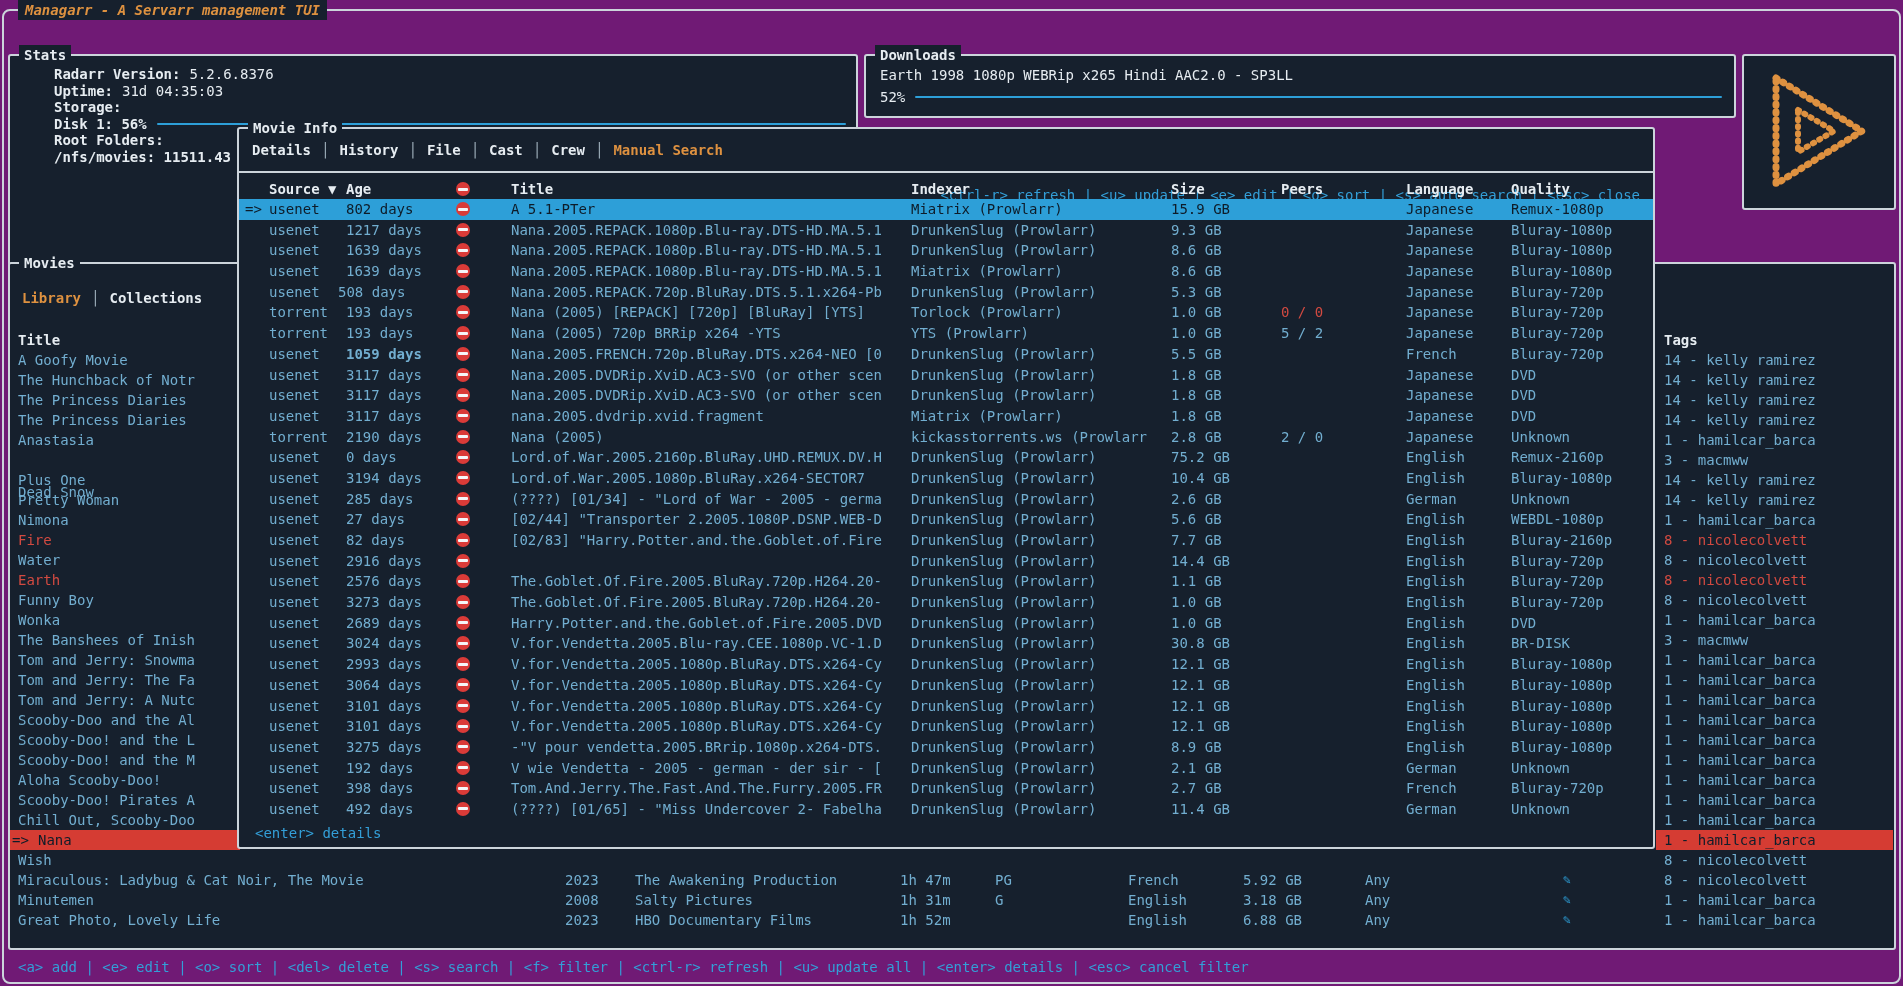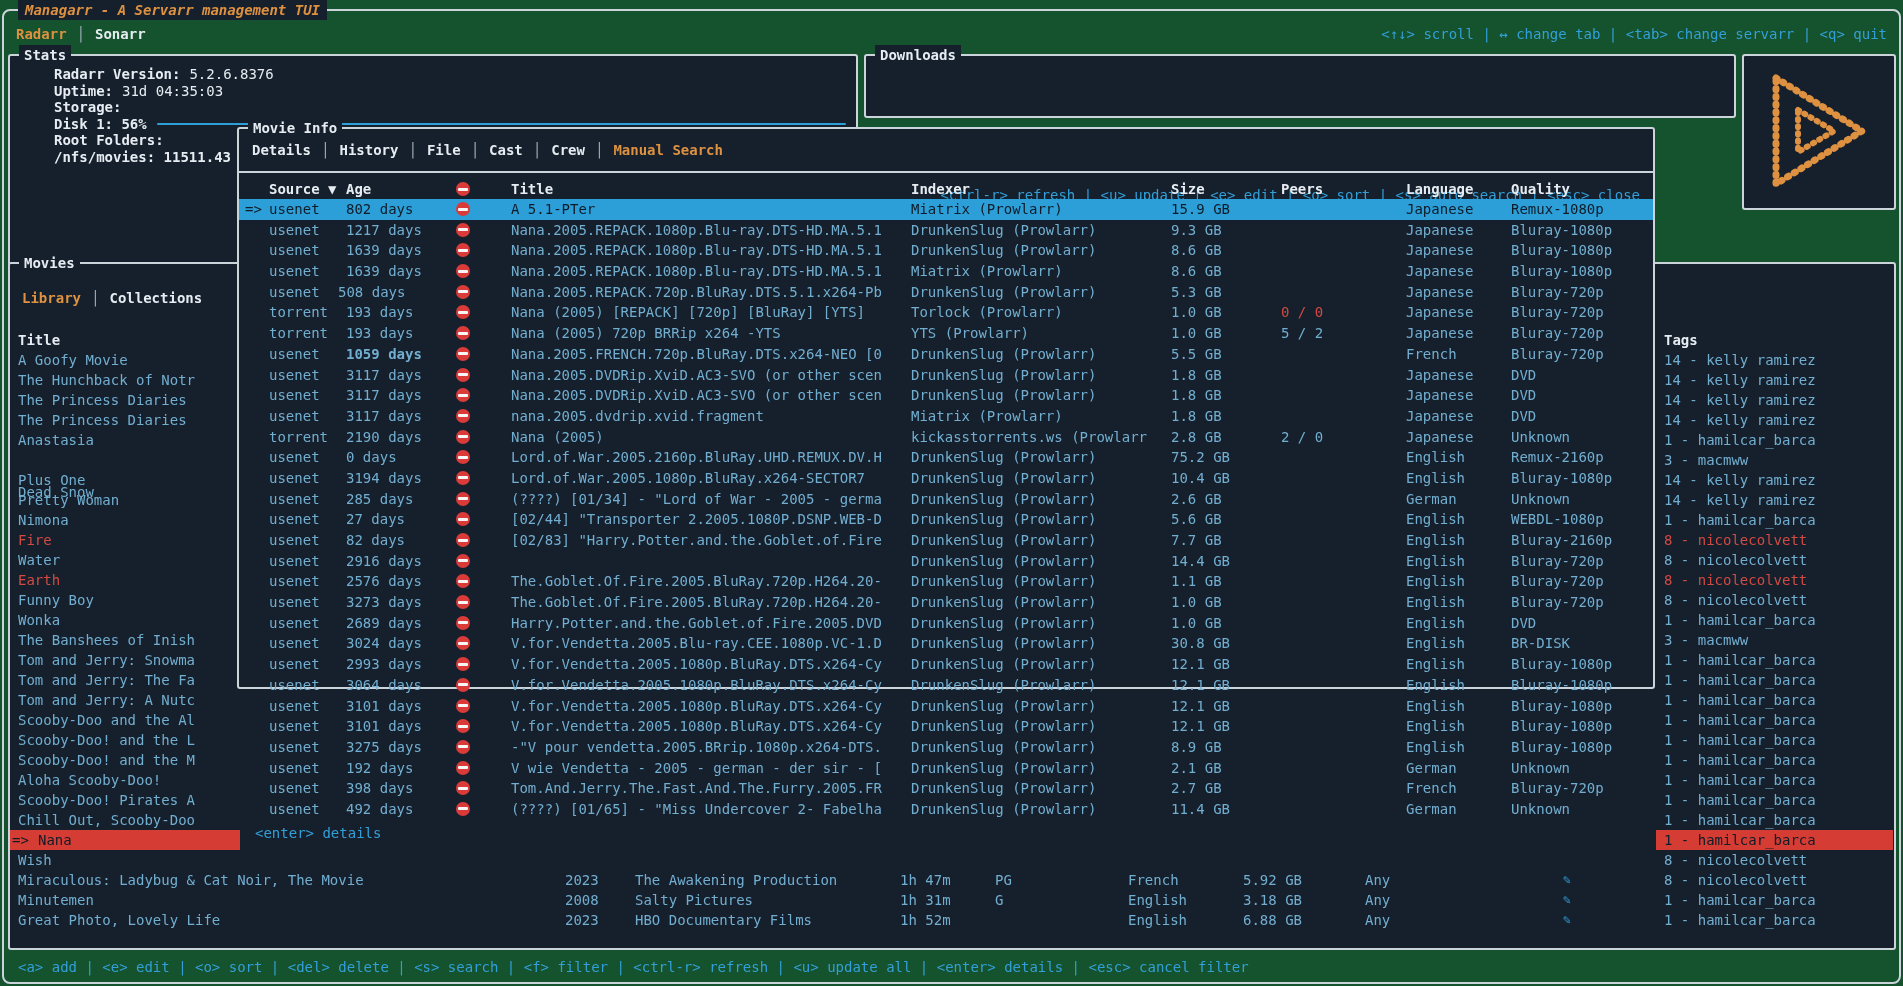--- a/index.html
+++ b/index.html
@@ -1,18 +1,18 @@
 <!DOCTYPE html>
 <html><head>
 <meta charset="utf-8">
 <style>
   * { margin:0; padding:0; box-sizing:border-box; }
   html,body { background:#0c131c; }
   body { font-family:"DejaVu Sans Mono","Liberation Mono",monospace; font-size:14px; }
-  .screen { position:relative; width:1903px; height:986px; background:#14532d; color:#e6ecf1; overflow:hidden; }
+  .screen { position:relative; width:1903px; height:986px; background:#701a75; color:#e6ecf1; overflow:hidden; }
 
   .frame { position:absolute; left:2px; top:9px; right:2px; bottom:2px; border:2px solid #ccd4db; border-radius:8px; }
   .frame-title { position:absolute; left:18px; top:0; height:20px; line-height:20px; background:#16202d;
                  padding:0 7px; color:#de9140; font-weight:bold; font-style:italic; z-index:2; white-space:nowrap; }
 
   .topbar { position:absolute; left:16px; right:16px; top:23px; height:22px; line-height:22px;
             display:flex; justify-content:space-between; white-space:nowrap; }
 
   .box { position:absolute; border:2px solid #ccd4db; border-radius:3px; background:#16202d; }
   .box-title { position:absolute; top:-11px; left:9px; height:20px; line-height:20px; background:#16202d;
@@ -21,21 +21,21 @@
   .hints { color:#339fd8; white-space:nowrap; }
 
   .tab { font-weight:bold; color:#e6ecf1; white-space:nowrap; }
   .tab.active { color:#de9140; }
   .tabsep { color:#9fb0bc; margin:0 10px; }
 
   .stats-box   { left:8px;    top:54px;  width:850px;  height:212px; }
   .downloads-box{ left:864px; top:54px;  width:872px;  height:64px;  }
   .logo-box    { left:1742px; top:54px;  width:154px;  height:156px; display:flex; align-items:center; justify-content:center; }
   .movies-box  { left:8px;    top:262px; width:1888px; height:688px; }
-  .modal       { left:237px;  top:127px; width:1418px; height:562px; z-index:5; }
+  .modal       { left:237px;  top:127px; width:1418px; height:722px; z-index:5; }
 
   .stats-content { position:absolute; left:12px; right:10px; top:10px; }
   .stat-line { display:flex; align-items:center; height:16.5px; line-height:16.5px; white-space:nowrap; }
   .stat-label { font-weight:bold;padding-left:32px; }
   .stat-value { margin-left:9px; }
   .gauge-line { flex:1; height:2px; background:#2d9fd8; margin-left:10px; border-radius:1px; }
 
   .downloads-content { position:absolute; left:14px; right:12px; top:8px; }
   .dl-line { display:flex; align-items:center; height:22px; line-height:22px; white-space:nowrap; }
 
@@ -69,24 +69,20 @@
 
   .footer-hints { position:absolute; left:18px; top:956px; height:22px; line-height:22px; }
 </style>
 </head>
 <body>
 
 <div class="screen">
   <div class="frame"></div>
   <span class="frame-title">Managarr - A Servarr management TUI</span>
 
-  <div class="topbar">
-    <span id="servarr-tabs"><span class="tab active">Radarr</span><span class="tabsep">│</span><span class="tab">Sonarr</span></span>
-    <span class="hints">&lt;↑↓&gt; scroll | ↔ change tab | &lt;tab&gt; change servarr | &lt;q&gt; quit</span>
-  </div>
 
   <div class="box stats-box">
     <span class="box-title">Stats</span>
     <div class="stats-content">
       <div class="stat-line">
         <span class="stat-label">Radarr Version:</span>
         <span class="stat-value">5.2.6.8376</span>
       </div>
       <div class="stat-line">
         <span class="stat-label">Uptime:</span>
@@ -104,20 +100,29 @@
       </div>
       <div class="stat-line">
         <span class="stat-label">/nfs/movies: 11511.43 GB</span>
         <span class="gauge-line"></span>
       </div>
     </div>
   </div>
 
   <div class="box downloads-box">
     <span class="box-title">Downloads</span>
+    <div class="downloads-content">
+      <div class="dl-line">
+        <span>Earth 1998 1080p WEBRip x265 Hindi AAC2.0 - SP3LL</span>
+      </div>
+      <div class="dl-line">
+        <span>52%</span>
+        <span class="gauge-line"></span>
+      </div>
+    </div>
   </div>
 
   <div class="box logo-box">
     <span>
       <svg width="118" height="126" viewBox="0 0 118 126">
         <polygon points="16,10 102,63 16,116" fill="none" stroke="#de9140" stroke-width="7" stroke-dasharray="1.2,6.6" stroke-linecap="round"></polygon>
         <polygon points="38,42 74,63 38,84" fill="none" stroke="#de9140" stroke-width="6" stroke-dasharray="1.2,6" stroke-linecap="round"></polygon>
       </svg>
     </span>
   </div>

